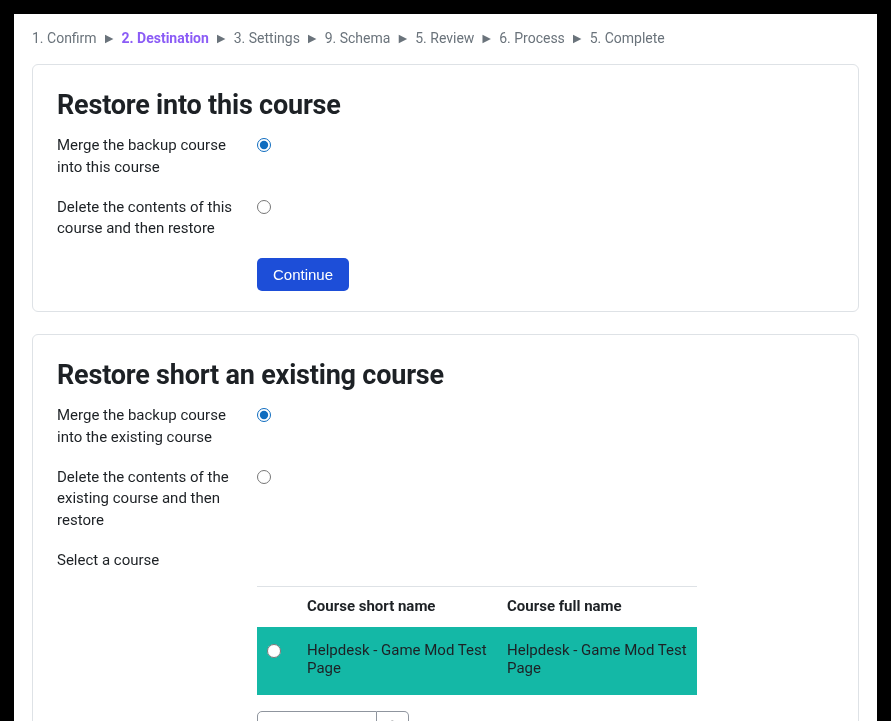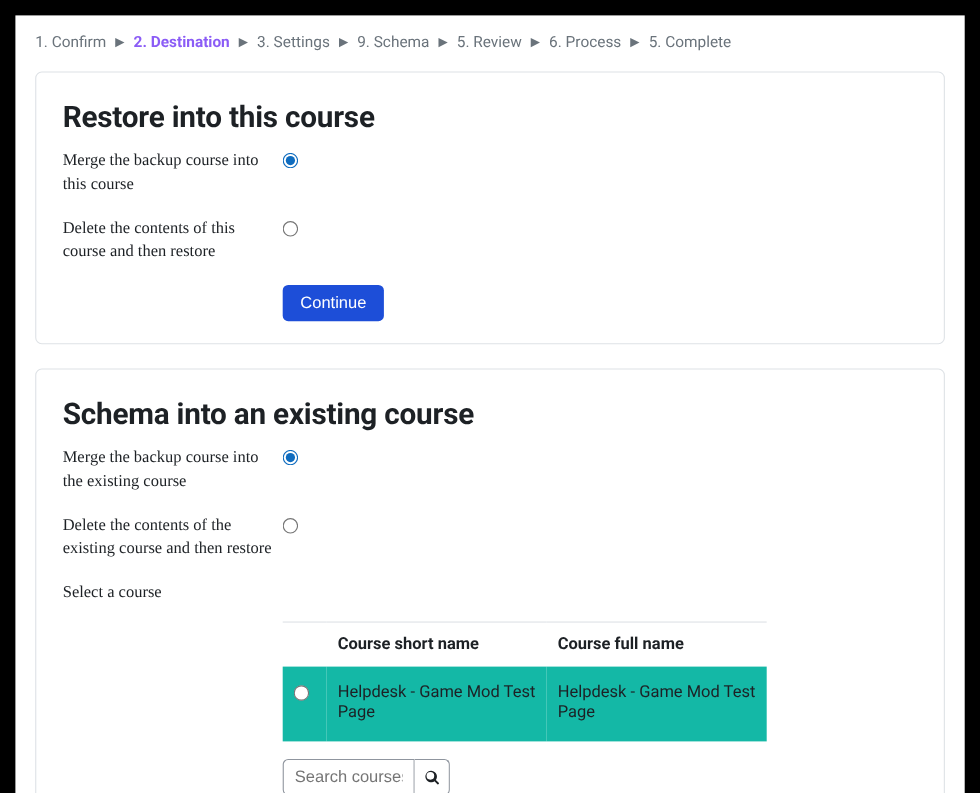--- a/index.html
+++ b/index.html
@@ -40,21 +40,20 @@
   align-items: flex-start;
   margin-bottom: 18px;
 }
 .form-label {
   width: 200px;
   flex-shrink: 0;
   font-size: 15px;
   color: #1d2125;
   line-height: 1.45;
   padding-right: 8px;
-  font-family: Liberation Serif, serif;
 }
 .form-control-col {
   flex: 1;
 }
 .radio {
   width: 14px;
   height: 14px;
   accent-color: #0f6cbf;
   margin-top: 3px;
 }
@@ -149,21 +148,21 @@
         <input type="radio" class="radio" name="this_option" style="">
       </div>
     </div>
 
     <div class="btn-row">
       <button class="btn">Continue</button>
     </div>
   </div>
 
   <div class="card">
-    <h2>Schema into an existing course</h2>
+    <h2>Restore short an existing course</h2>
 
     <div class="form-row">
       <div class="form-label">Merge the backup course into the existing course</div>
       <div class="form-control-col">
         <input type="radio" class="radio" name="existing_option" checked="" style="">
       </div>
     </div>
 
     <div class="form-row">
       <div class="form-label">Delete the contents of the existing course and then restore</div>

